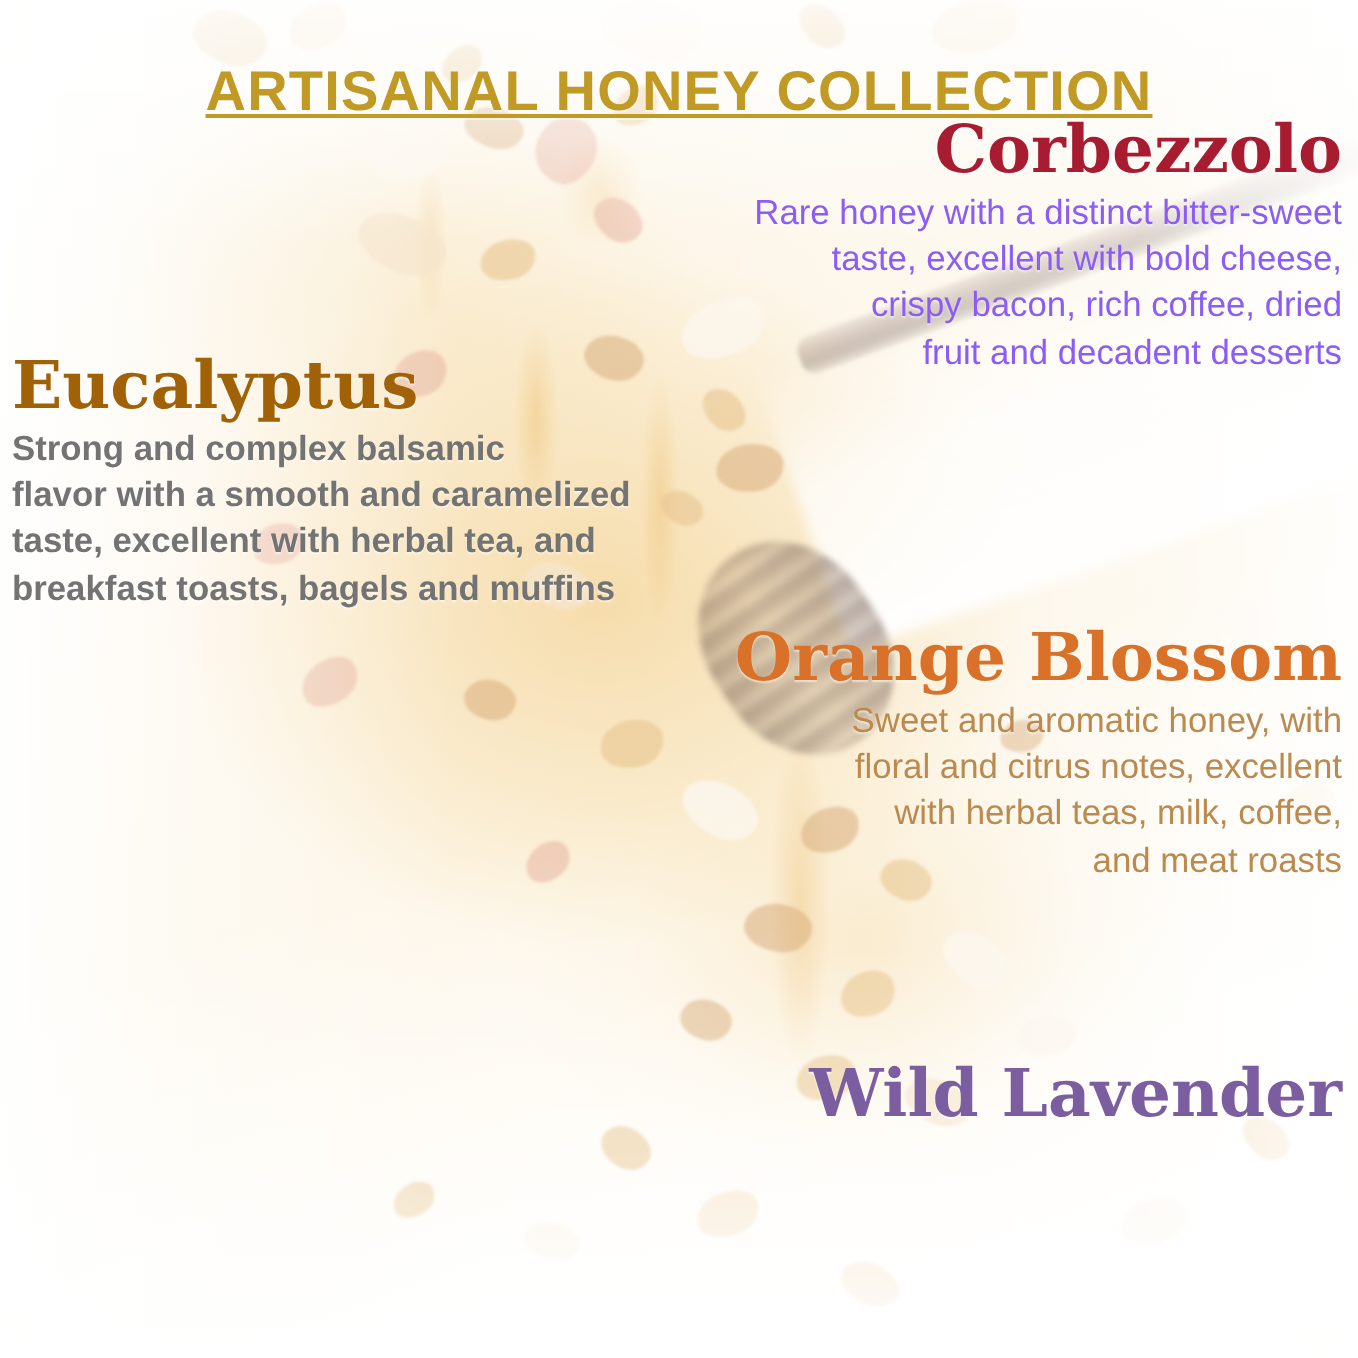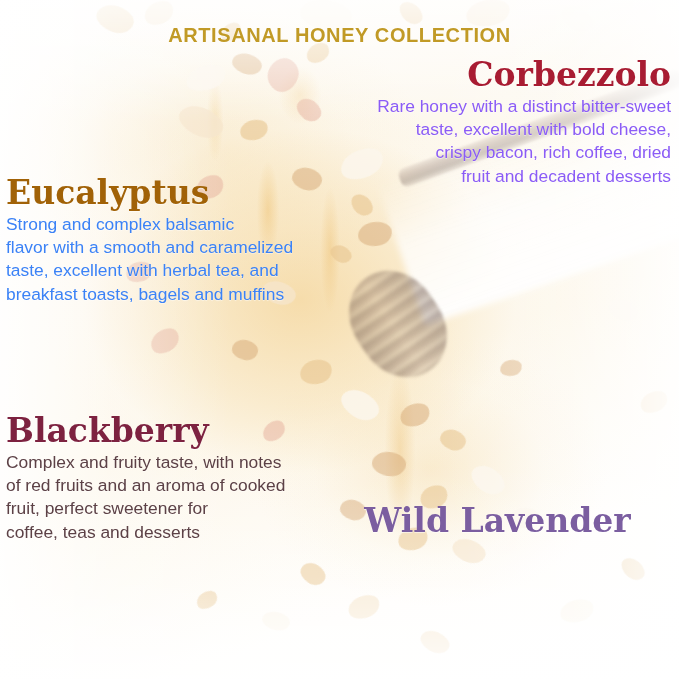--- a/index.html
+++ b/index.html
@@ -124,24 +124,25 @@
   }
 
   #poster-title {
     position: absolute;
     top: 11px;
     left: 0;
     width: 679px;
     text-align: center;
     font-family: "Liberation Sans", sans-serif;
     font-weight: bold;
-    font-size: 20px;
+    font-size: 28px;
     letter-spacing: 0.6px;
     color: #c19a26;
     text-shadow: 0 1px 0 rgba(255,255,255,0.55);
+    text-decoration: underline;
   }
 
   .variety {
     position: absolute;
   }
   .variety-name {
     font-family: "DejaVu Serif", "Liberation Serif", serif;
     font-weight: bold;
     font-size: 33px;
     line-height: 1.05;
@@ -157,21 +158,21 @@
     margin: 0;
     text-shadow: 0 1px 1px rgba(255,255,255,0.55);
     white-space: pre-line;
   }
 
   
   #variety-corbezzolo       { top: 58px;  right: 8px;  width: 366px; text-align: right; }
   #variety-eucalyptus       { top: 176px; left: 6px;   width: 352px; text-align: left;  }
   #variety-orange-blossom   { top: 312px; right: 8px;  width: 342px; text-align: right; }
   #variety-blackberry       { top: 414px; left: 6px;   width: 350px; text-align: left;  }
-  #variety-wild-lavender    { top: 504px; right: 8px;  width: 347px; text-align: center; }
+  #variety-wild-lavender    { top: 530px; right: 8px;  width: 347px; text-align: right; }
 </style>
 </head>
 <body>
 
 <div id="poster">
 
   <div class="bg-layer" id="bg-base"></div>
   <div class="bg-layer" id="bg-honey-wash"></div>
   <div class="bg-layer" id="bg-drips"></div>
 
@@ -237,33 +238,33 @@
     <div class="variety" id="variety-corbezzolo">
       <h2 class="variety-name" style="color: rgb(168, 28, 50);">Corbezzolo</h2>
       <p class="variety-desc" style="color: #8b5cf6;">Rare honey with a distinct bitter-sweet
 taste, excellent with bold cheese,
 crispy bacon, rich coffee, dried
 fruit and decadent desserts</p>
     </div>
 
     <div class="variety" id="variety-eucalyptus">
       <h2 class="variety-name" style="color: #a16207;">Eucalyptus</h2>
-      <p class="variety-desc" style="color: #3b82f6;">Strong and complex balsamic
+      <p class="variety-desc" style="color: #737373; font-weight: bold;">Strong and complex balsamic
 flavor with a smooth and caramelized
 taste, excellent with herbal tea, and
 breakfast toasts, bagels and muffins</p>
     </div>
 
-
-    <div class="variety" id="variety-blackberry">
-      <h2 class="variety-name" style="color: rgb(125, 34, 64);">Blackberry</h2>
-      <p class="variety-desc" style="color: rgb(92, 65, 70);">Complex and fruity taste, with notes
-of red fruits and an aroma of cooked
-fruit, perfect  sweetener for
-coffee, teas and desserts</p>
-    </div>
+    <div class="variety" id="variety-orange-blossom">
+      <h2 class="variety-name" style="color: rgb(217, 114, 40);">Orange Blossom</h2>
+      <p class="variety-desc" style="color: rgb(187, 138, 78);">Sweet and aromatic honey, with
+floral and citrus notes, excellent
+with herbal teas, milk, coffee,
+and meat roasts</p>
+    </div>
+
 
     <div class="variety" id="variety-wild-lavender">
       <h2 class="variety-name" style="color: rgb(123, 94, 160);">Wild Lavender</h2>
     </div>
 
   </div>
 </div>
 
 </body></html>

